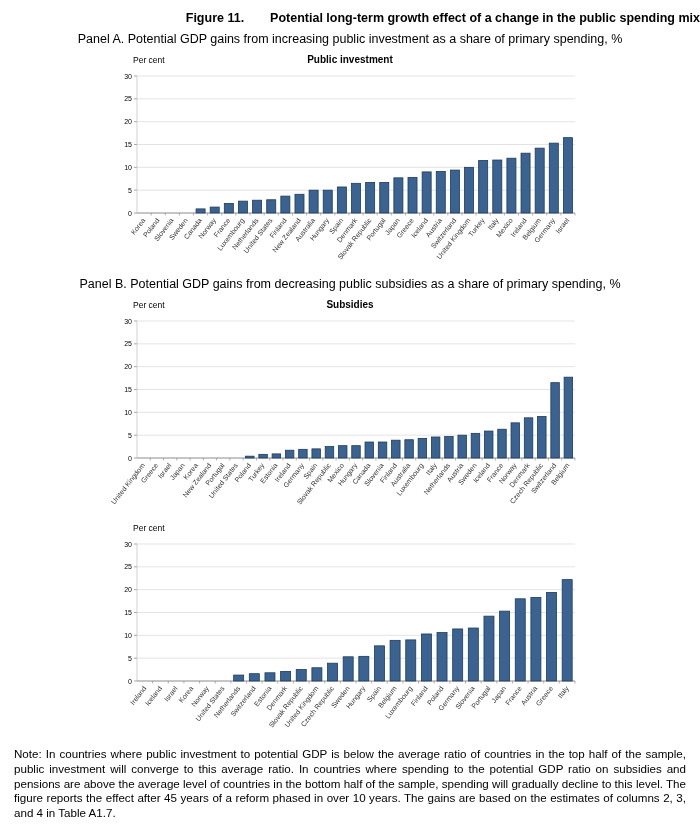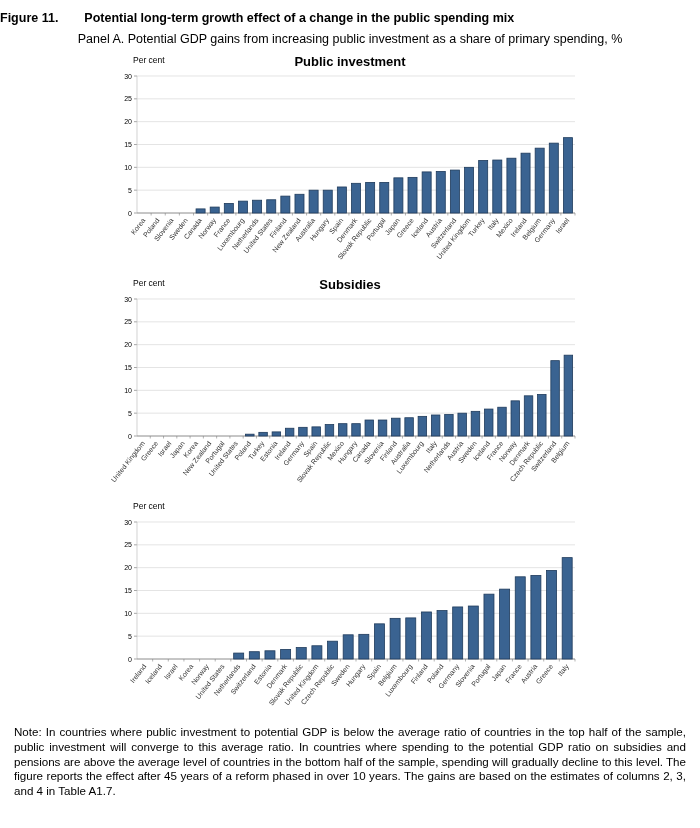--- a/index.html
+++ b/index.html
@@ -5,21 +5,21 @@
   html,body{margin:0;padding:0;background:#ffffff;}
   body{
     width:700px;height:828px;
     font-family:"Liberation Sans", sans-serif;
     color:#000;
     position:relative;
     box-sizing:border-box;
     padding-top:11px;
   }
   .figure-title{
-    text-align:left;
+    text-align:right;
     font-size:12.5px;
     font-weight:bold;
     margin:0 0 7px 0;
   }
   .figure-title .fig-label{margin-right:26px;}
   .panel-heading{
     text-align:center;
     font-size:12.5px;
     font-weight:normal;
     margin:0 0 5px 0;
@@ -36,21 +36,21 @@
   .percent-label{
     position:absolute;
     left:24px;top:1px;
     font-size:8.5px;
     color:#000;
   }
   .chart-title{
     position:absolute;
     left:0;right:0;top:0;
     text-align:center;
-    font-size:13px;
+    font-size:10px;
     font-weight:bold;
     color:#000;
   }
   svg.chart{display:block;}
   .note{
     font-size:11.6px;
     line-height:1.28;
     text-align:justify;
     margin:14px 14px 0 14px;
   }
@@ -189,20 +189,21 @@
           <text x="418.24387096774194" y="153.5" text-anchor="end" transform="rotate(-52 418.24387096774194 153.5)">Ireland</text>
           <text x="432.37290322580645" y="153.5" text-anchor="end" transform="rotate(-52 432.37290322580645 153.5)">Belgium</text>
           <text x="446.50193548387097" y="153.5" text-anchor="end" transform="rotate(-52 446.50193548387097 153.5)">Germany</text>
           <text x="460.6309677419355" y="153.5" text-anchor="end" transform="rotate(-52 460.6309677419355 153.5)">Israel</text>
         </g>
       </svg>
   </div>
 </section>
 
 <section>
+  <h2 class="panel-heading">Panel B. Potential GDP gains from decreasing public subsidies as a share of primary spending, %</h2>
   <div class="chart-block">
     <div class="chart-header">
       <span class="percent-label">Per cent</span>
       <span class="chart-title">Subsidies</span>
     </div>
     <svg class="chart" width="482" height="198" viewBox="0 0 482 198">
         <g>
           <line x1="28" y1="123.16666666666667" x2="466" y2="123.16666666666667" stroke="#D9D9D9" stroke-width="0.7"></line>
           <line x1="28" y1="100.33333333333334" x2="466" y2="100.33333333333334" stroke="#D9D9D9" stroke-width="0.7"></line>
           <line x1="28" y1="77.5" x2="466" y2="77.5" stroke="#D9D9D9" stroke-width="0.7"></line>

